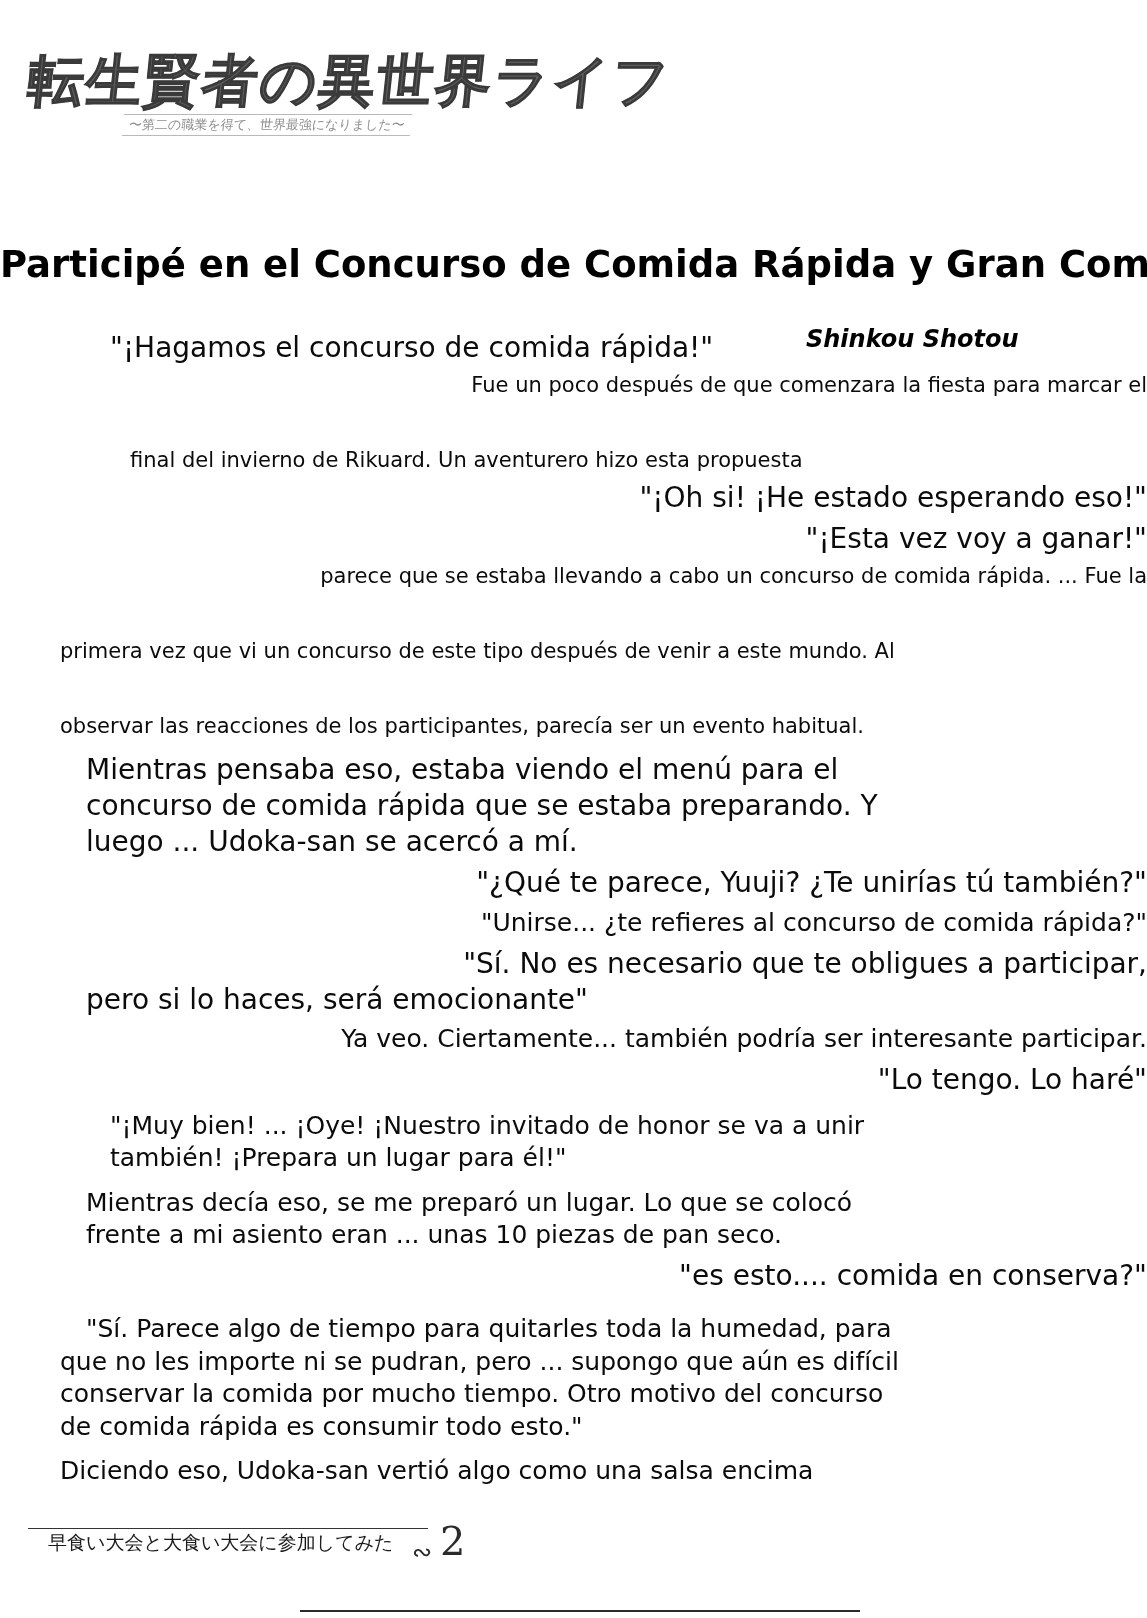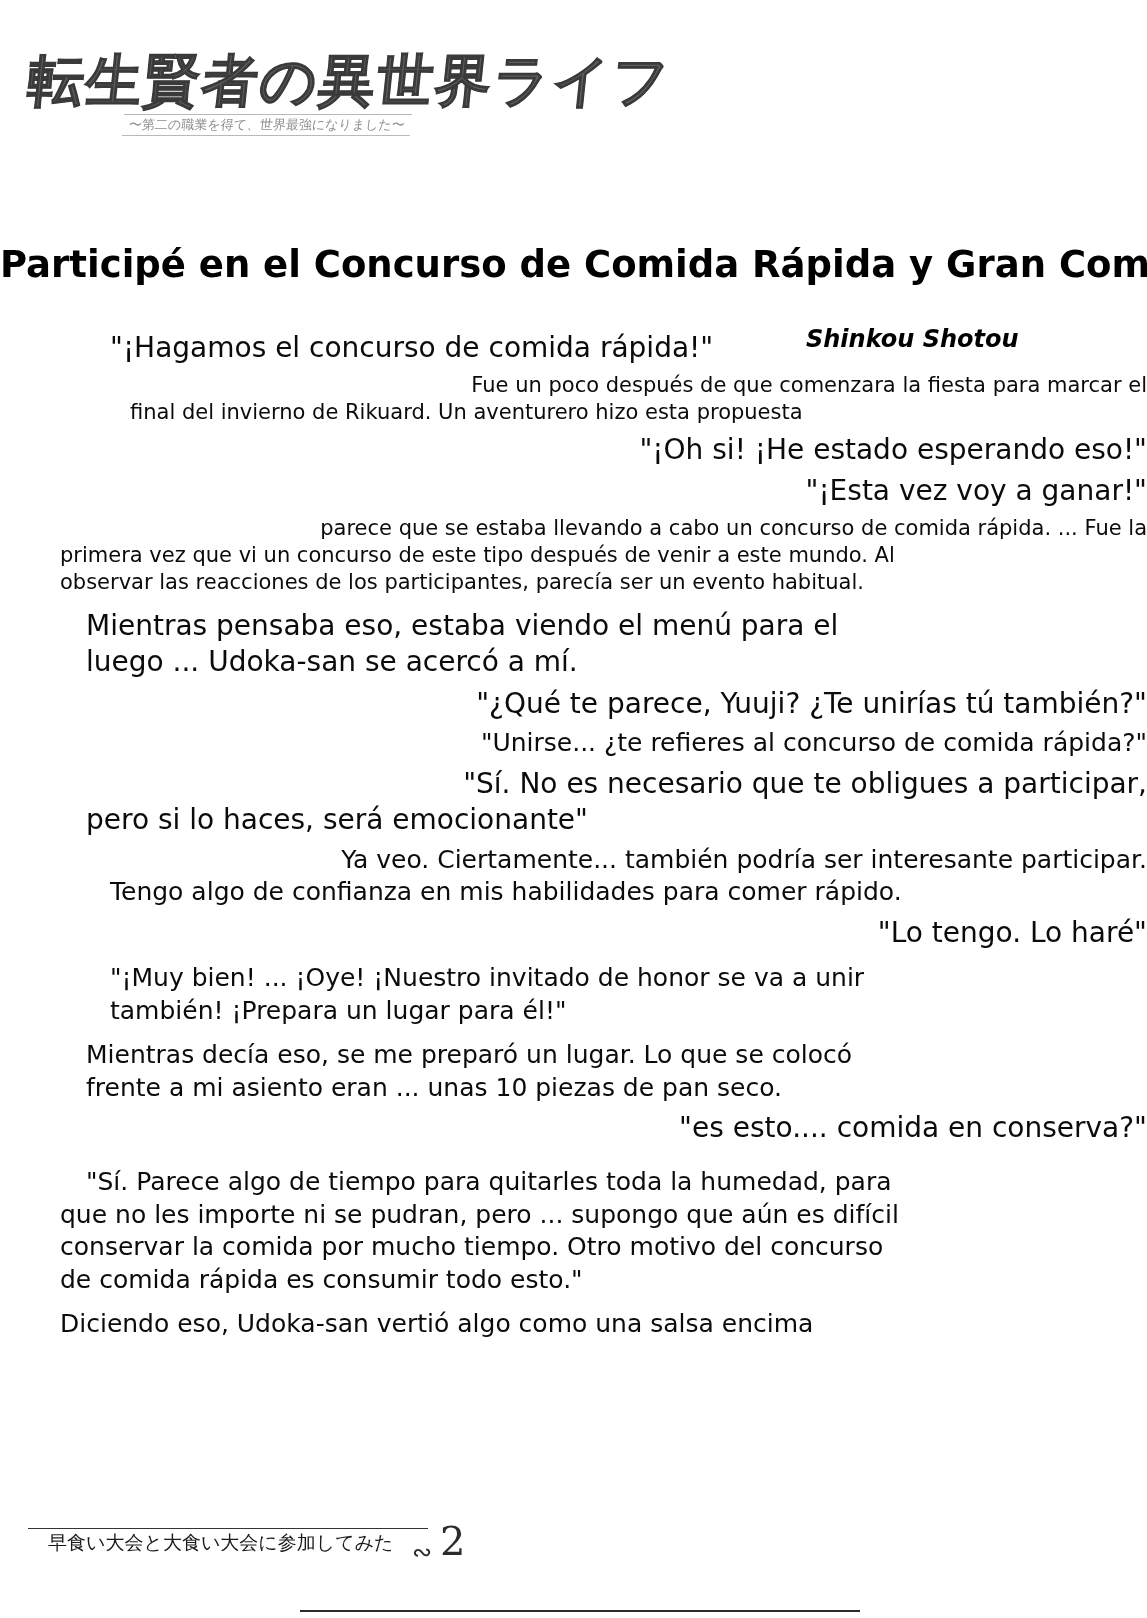--- a/index.html
+++ b/index.html
@@ -89,20 +89,21 @@
     color: #0b0b0b;
   }
   
   .big {
     font-size: 28px;
     line-height: 1.28;
   }
   .small {
     font-size: 21px;
     line-height: 1.28;
+    margin-top: 48px;
   }
   .med {
     font-size: 25px;
     line-height: 1.3;
   }
 
   .i-110 { padding-left: 110px; }
   .i-118 { padding-left: 86px; }
   .i-125 { padding-left: 60px; }
   .i-130 { padding-left: 130px; }
@@ -169,27 +170,27 @@
 <div id="body-text">
     <p class="para big i-110">"¡Hagamos el concurso de comida rápida!"</p>
     <p class="para small i-130 gap-s">Fue un poco después de que comenzara la fiesta para marcar el</p>
     <p class="para small i-130">final del invierno de Rikuard. Un aventurero hizo esta propuesta</p>
     <p class="para big i-110 gap-s">"¡Oh si! ¡He estado esperando eso!"</p>
     <p class="para big i-130 gap-s">"¡Esta vez voy a ganar!"</p>
     <p class="para small i-125 gap-s">parece que se estaba llevando a cabo un concurso de comida rápida. ... Fue la</p>
     <p class="para small i-125">primera vez que vi un concurso de este tipo después de venir a este mundo. Al</p>
     <p class="para small i-125">observar las reacciones de los participantes, parecía ser un evento habitual.</p>
     <p class="para big i-118 gap-m">Mientras pensaba eso, estaba viendo el menú para el</p>
+    <p class="para big i-118">concurso de comida rápida que se estaba preparando. Y</p>
     <p class="para big i-118">luego ... Udoka-san se acercó a mí.</p>
     <p class="para big i-105 gap-s">"¿Qué te parece, Yuuji? ¿Te unirías tú también?"</p>
     <p class="para med i-118 gap-s">"Unirse... ¿te refieres al concurso de comida rápida?"</p>
     <p class="para big i-118 gap-s">"Sí. No es necesario que te obligues a participar,</p>
     <p class="para big i-118">pero si lo haces, será emocionante"</p>
     <p class="para med i-110 gap-s">Ya veo. Ciertamente... también podría ser interesante participar.</p>
-    <p class="para med i-110">Tengo algo de confianza en mis habilidades para comer rápido.</p>
     <p class="para big i-130 gap-s">"Lo tengo. Lo haré"</p>
     <p class="para med i-110 gap-m">"¡Muy bien! ... ¡Oye! ¡Nuestro invitado de honor se va a unir</p>
     <p class="para med i-110">también! ¡Prepara un lugar para él!"</p>
     <p class="para med i-118 gap-m">Mientras decía eso, se me preparó un lugar. Lo que se colocó</p>
     <p class="para med i-118">frente a mi asiento eran ... unas 10 piezas de pan seco.</p>
     <p class="para big i-125 gap-s">"es esto.... comida en conserva?"</p>
     <p class="para med i-118 gap-l">"Sí. Parece algo de tiempo para quitarles toda la humedad, para</p>
     <p class="para med i-125">que no les importe ni se pudran, pero ... supongo que aún es difícil</p>
     <p class="para med i-125">conservar la comida por mucho tiempo. Otro motivo del concurso</p>
     <p class="para med i-125">de comida rápida es consumir todo esto."</p>

